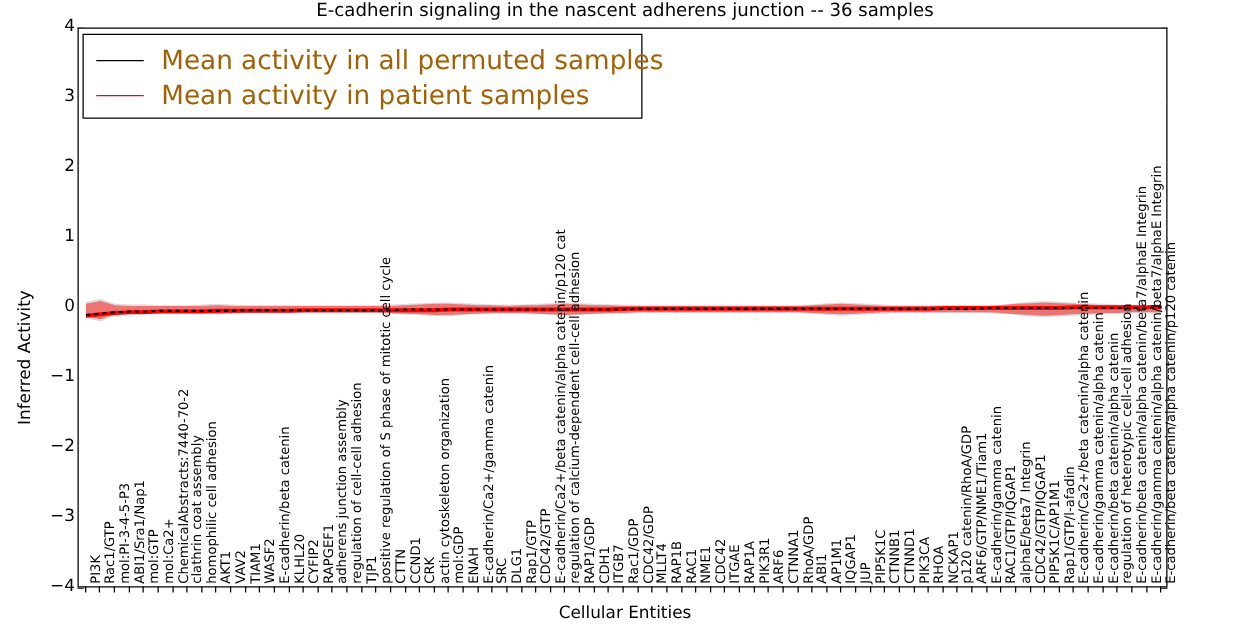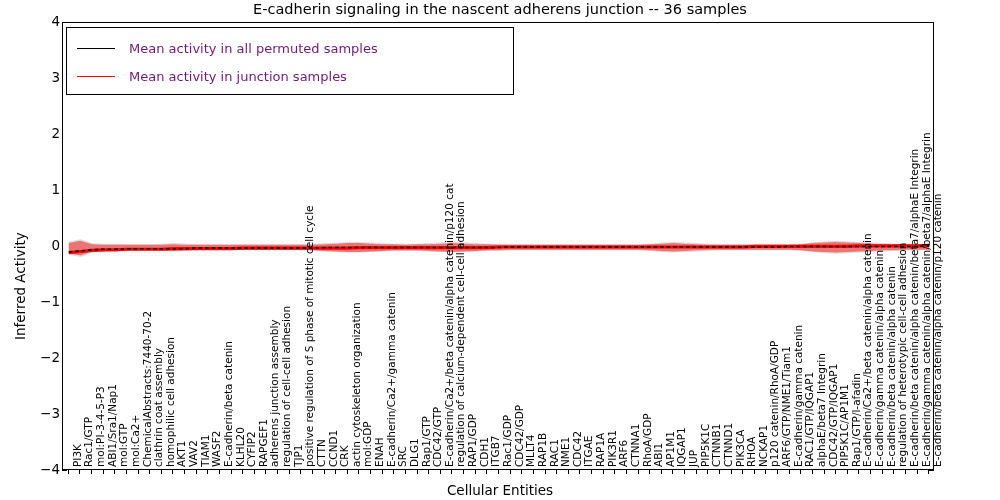--- a/index.html
+++ b/index.html
@@ -34,21 +34,21 @@
         white-space:nowrap;transform:rotate(-90deg);transform-origin:left top;}
 
   
   .legend{position:absolute;left:66px;top:27px;width:448px;height:68px;
           border:1.1px solid #000;background:#fff;box-sizing:border-box;
           padding:6px 10px;}
   .legend-row{display:flex;align-items:center;height:28px;}
   .legend-swatch{width:38px;height:0;border-top:1.6px solid #000;margin-right:14px;
                  flex:0 0 auto;}
   .legend-swatch.red{border-top-color:#ff0000;}
-  .legend-text{font-size:13px;color:#701a75;white-space:nowrap;}
+  .legend-text{font-size:21px;color:#a16207;white-space:nowrap;}
 
   
   .layer{position:absolute;left:0;top:0;width:872px;height:448px;}
 </style>
 </head>
 <body>
 
 <div id="root">
 
   <div class="title">E-cadherin signaling in the nascent adherens junction -- 36 samples</div>
@@ -251,17 +251,17 @@
 
   <div class="xlabel">Cellular Entities</div>
 
   <div class="legend">
     <div class="legend-row">
       <span class="legend-swatch"></span>
       <span class="legend-text">Mean activity in all permuted samples</span>
     </div>
     <div class="legend-row">
       <span class="legend-swatch red"></span>
-      <span class="legend-text">Mean activity in junction samples</span>
+      <span class="legend-text">Mean activity in patient samples</span>
     </div>
   </div>
 
 </div>
 
 </body></html>

